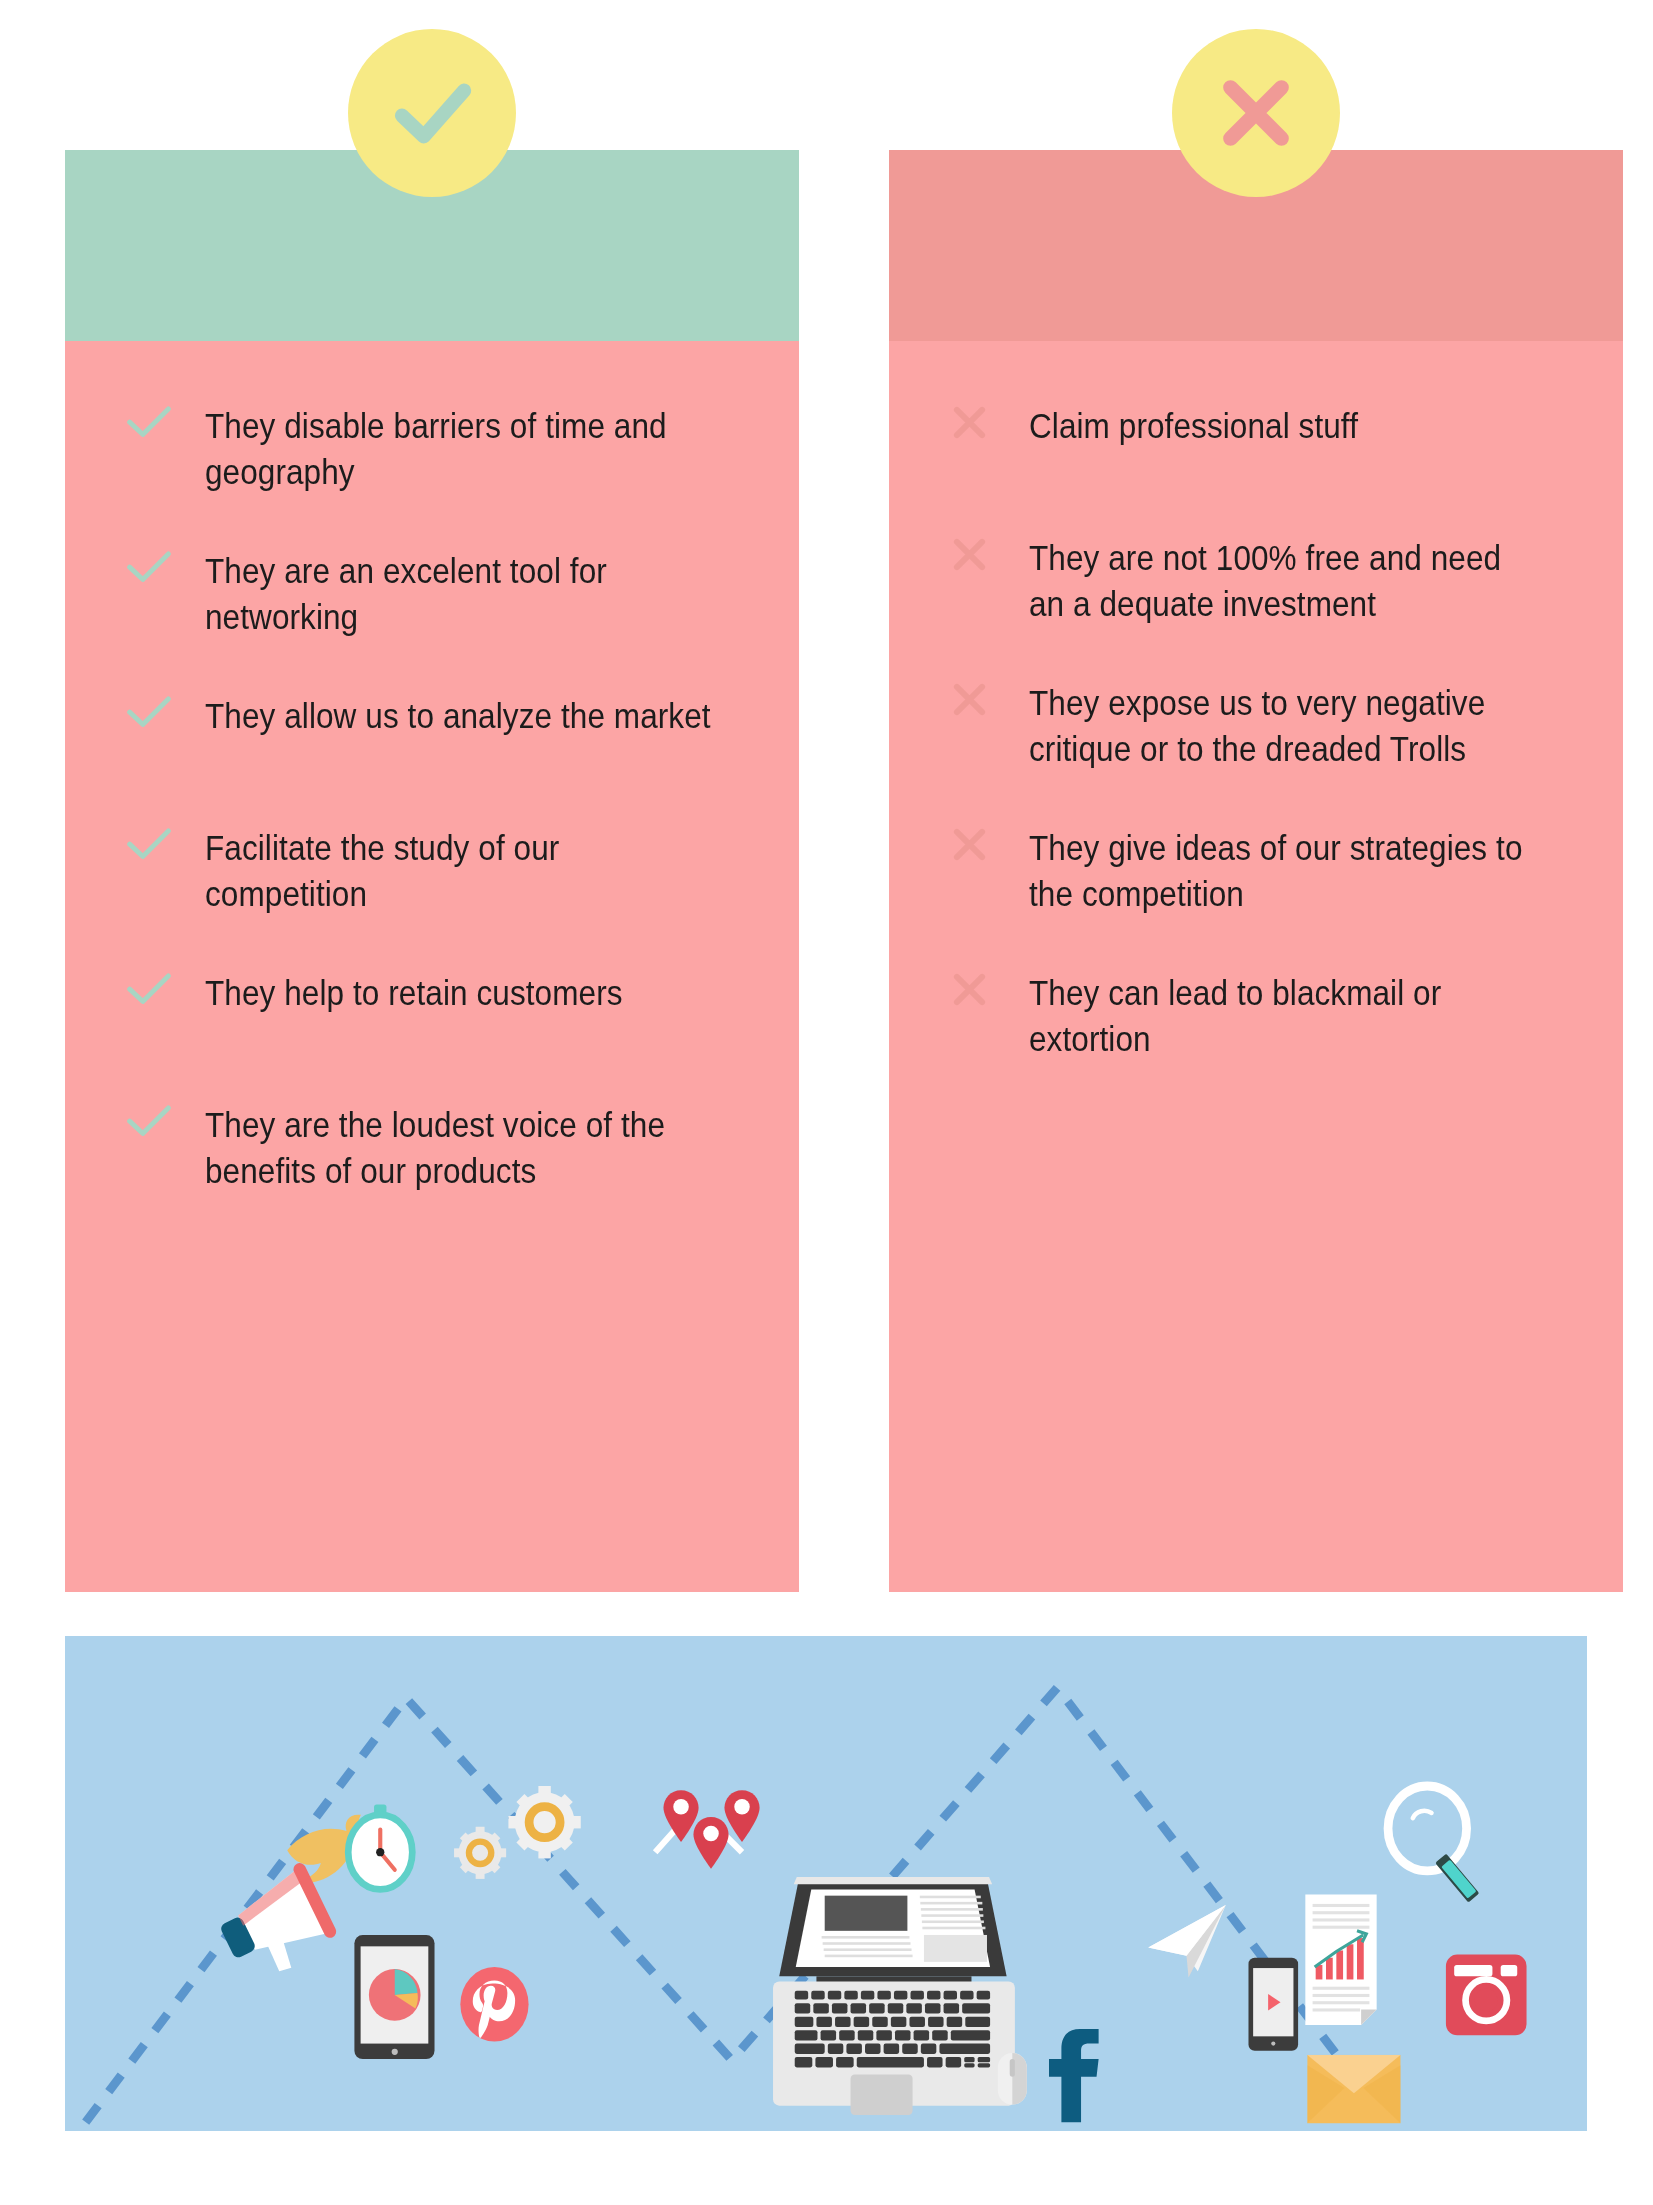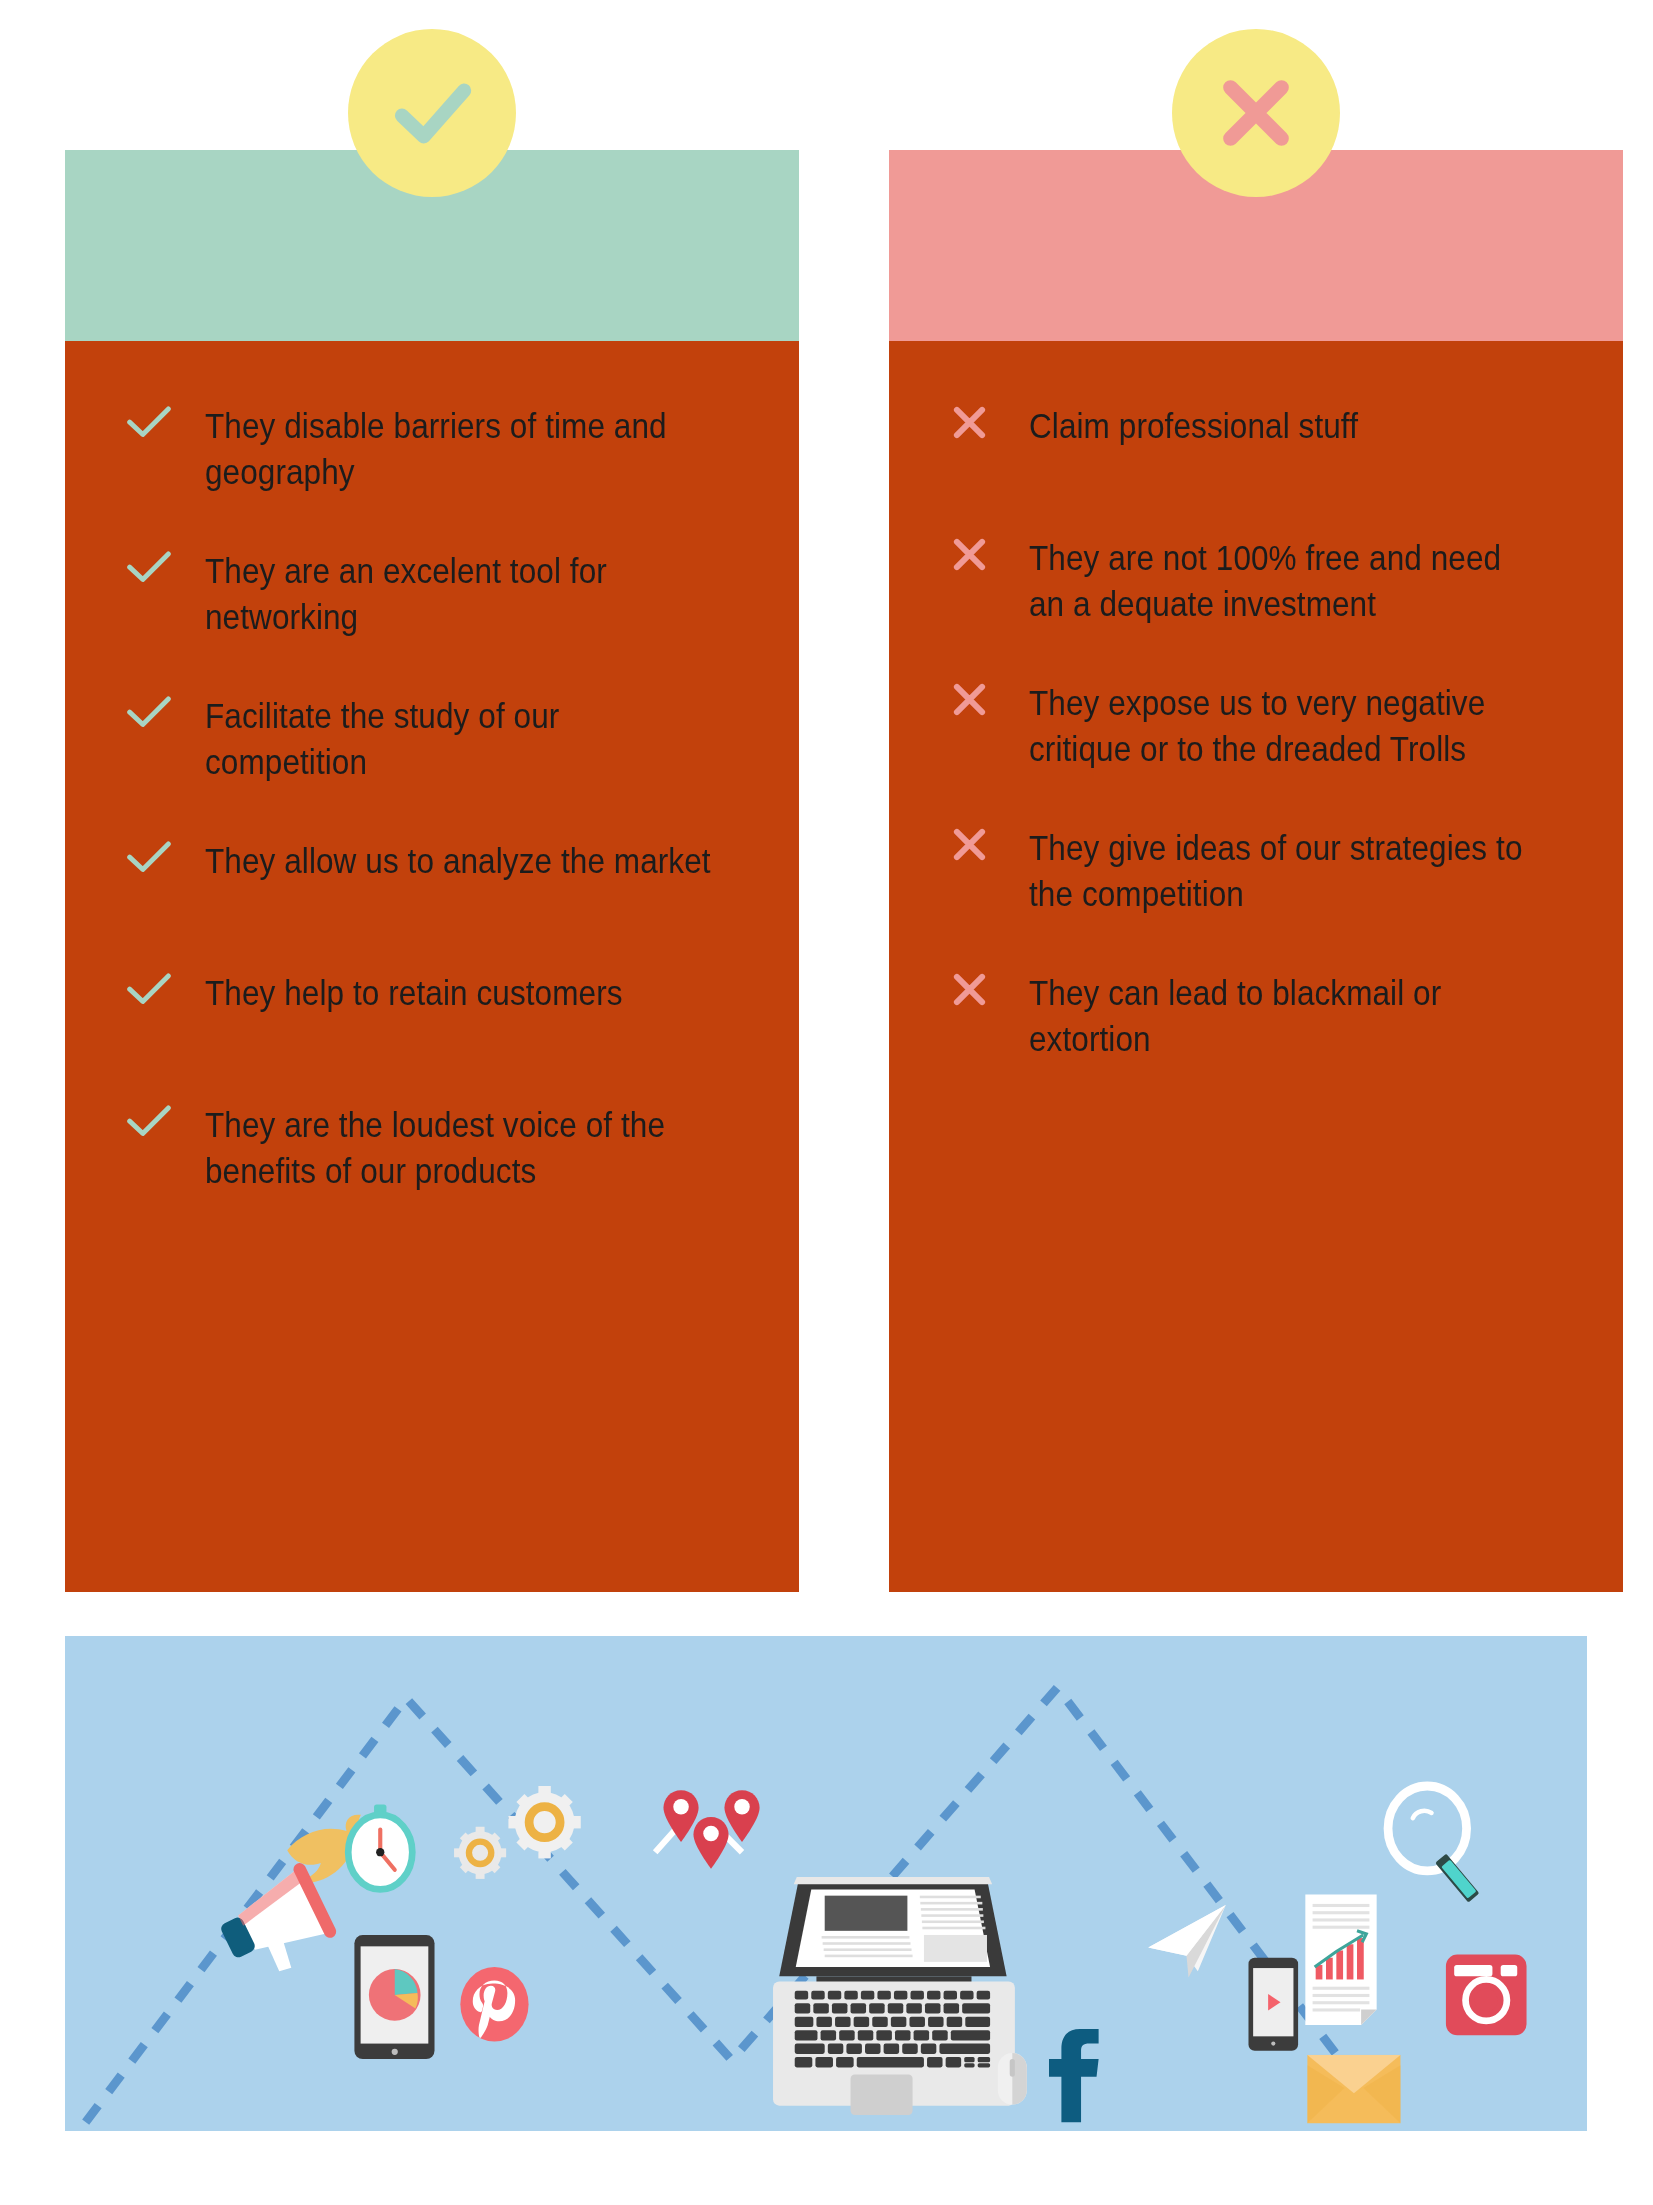--- a/index.html
+++ b/index.html
@@ -33,21 +33,21 @@
     height:191px;
   }
   .panel.pros .panel-header{background:#a8d5c3;}
   .panel.cons .panel-header{background:#f09a96;}
 
   .panel-body{
     position:absolute;
     left:0;top:191px;
     width:100%;
     height:1251px;
-    background:#c2410c;
+    background:#fca5a5;
   }
 
   
   .medallion{
     position:absolute;
     left:50%;
     top:-121px;
     transform:translateX(-50%);
     width:168px;height:168px;
     border-radius:50%;
@@ -133,30 +133,30 @@
           </span>
           <span class="item-text">They are an excelent tool for networking</span>
         </div>
 
         <div class="item">
           <span class="item-icon">
             <svg width="44" height="36" viewBox="0 0 100 80">
               <path d="M6 38 L36 66 L94 8" fill="none" stroke="#a8d5c3" stroke-width="11" stroke-linecap="round" stroke-linejoin="round"></path>
             </svg>
           </span>
-          <span class="item-text">Facilitate the study of our competition</span>
+          <span class="item-text">They allow us to analyze the market</span>
         </div>
 
         <div class="item">
           <span class="item-icon">
             <svg width="44" height="36" viewBox="0 0 100 80">
               <path d="M6 38 L36 66 L94 8" fill="none" stroke="#a8d5c3" stroke-width="11" stroke-linecap="round" stroke-linejoin="round"></path>
             </svg>
           </span>
-          <span class="item-text">They allow us to analyze the market</span>
+          <span class="item-text">Facilitate the study of our competition</span>
         </div>
 
 
         <div class="item">
           <span class="item-icon">
             <svg width="44" height="36" viewBox="0 0 100 80">
               <path d="M6 38 L36 66 L94 8" fill="none" stroke="#a8d5c3" stroke-width="11" stroke-linecap="round" stroke-linejoin="round"></path>
             </svg>
           </span>
           <span class="item-text">They help to retain customers</span>

